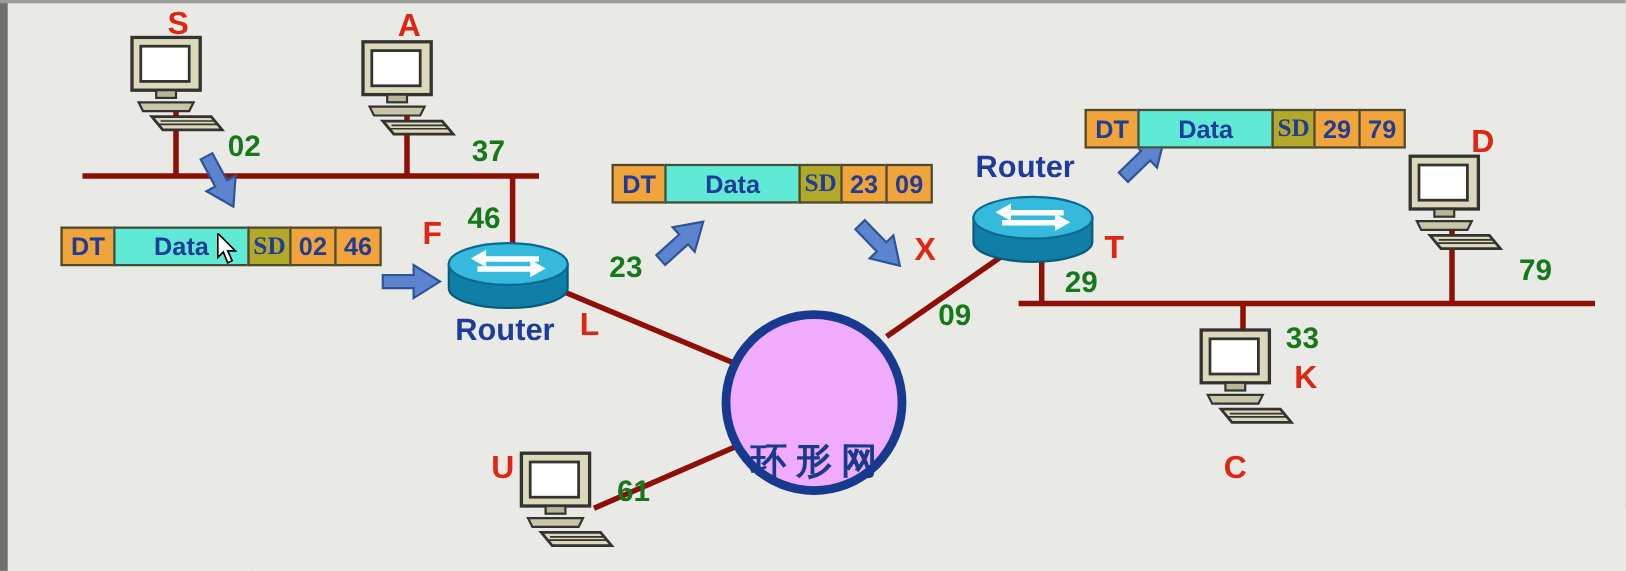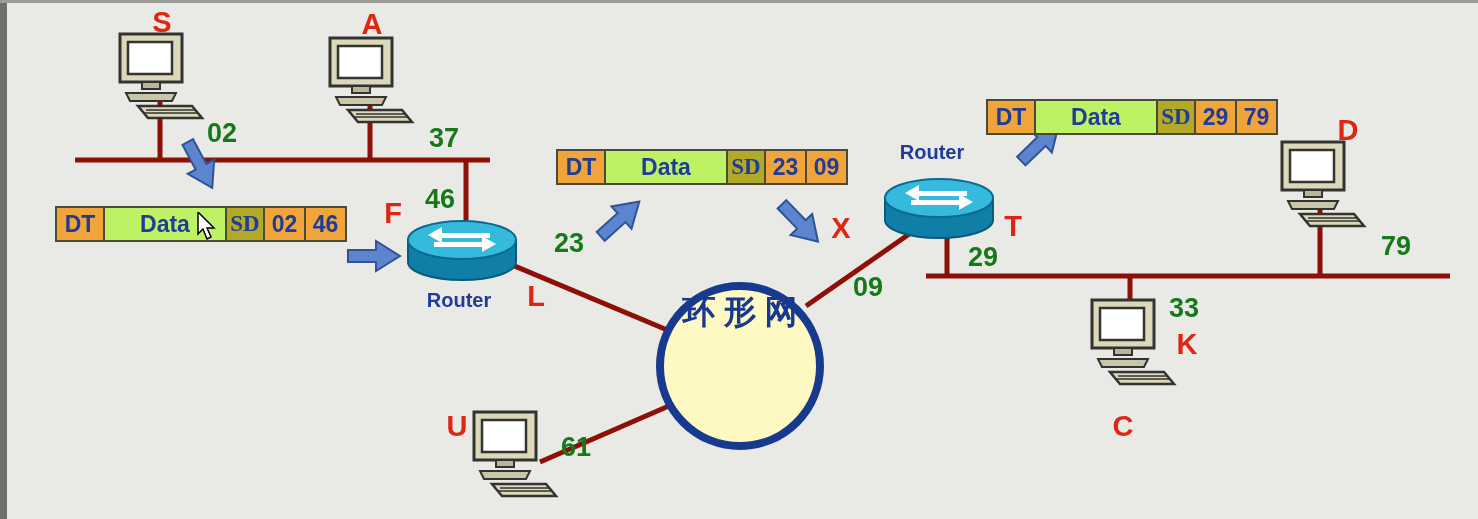--- a/index.html
+++ b/index.html
@@ -9,42 +9,42 @@
     position: relative;
     width: 1478px;
     height: 519px;
     background: var(--background, #e9e9e6);
     overflow: hidden;
   }
   .abs { position: absolute; }
   .ctr { transform: translate(-50%, -50%); white-space: nowrap; display: inline-block; }
   .lbl-red   { color: var(--host-label, #e02513); font-weight: bold; font-size: 29px; }
   .lbl-green { color: var(--address-text, #15791a); font-weight: bold; font-size: 27px; }
-  .lbl-router{ color: var(--router-label, #1f3c99); font-weight: bold; font-size: 20px; }
+  .lbl-router{ color: var(--router-label, #1f3c99); font-weight: bold; font-size: 28px; }
   .ring {
     border: 8px solid var(--ring-outline, #173a8e);
     border-radius: 50%;
-    background: #fef9c3;
-    display: flex; align-items: flex-start; justify-content: center;
+    background: #f0abfc;
+    display: flex; align-items: flex-end; justify-content: center;
   }
   .ring span {
     color: var(--ring-outline, #173a8e);
     font-size: 33px; font-weight: bold; letter-spacing: 8px;
     padding-left: 8px; 
   }
   .frame { display: flex; height: 36px; }
   .frame .cell {
     display: flex; align-items: center; justify-content: center;
     border: 2px solid #4a4a38;
     color: var(--frame-text, #1f3c99);
     font-weight: bold; font-size: 23px;
   }
   .frame .cell + .cell { margin-left: -2px; }
   .cell.dt, .cell.num { background: var(--frame-header-bg, #f1a43a); }
-  .cell.data { background: #bef264; }
+  .cell.data { background: #5eead4; }
   .cell.sd   { background: var(--frame-sd-bg, #b3a929); }
   .w-dt { width: 50px; }
   .w-data { width: 124px; }
   .w-sd { width: 40px; font-family: Liberation Serif, serif; }
   .w-n { width: 43px; }
 </style>
 </head>
 <body>
 
 <div class="stage">

